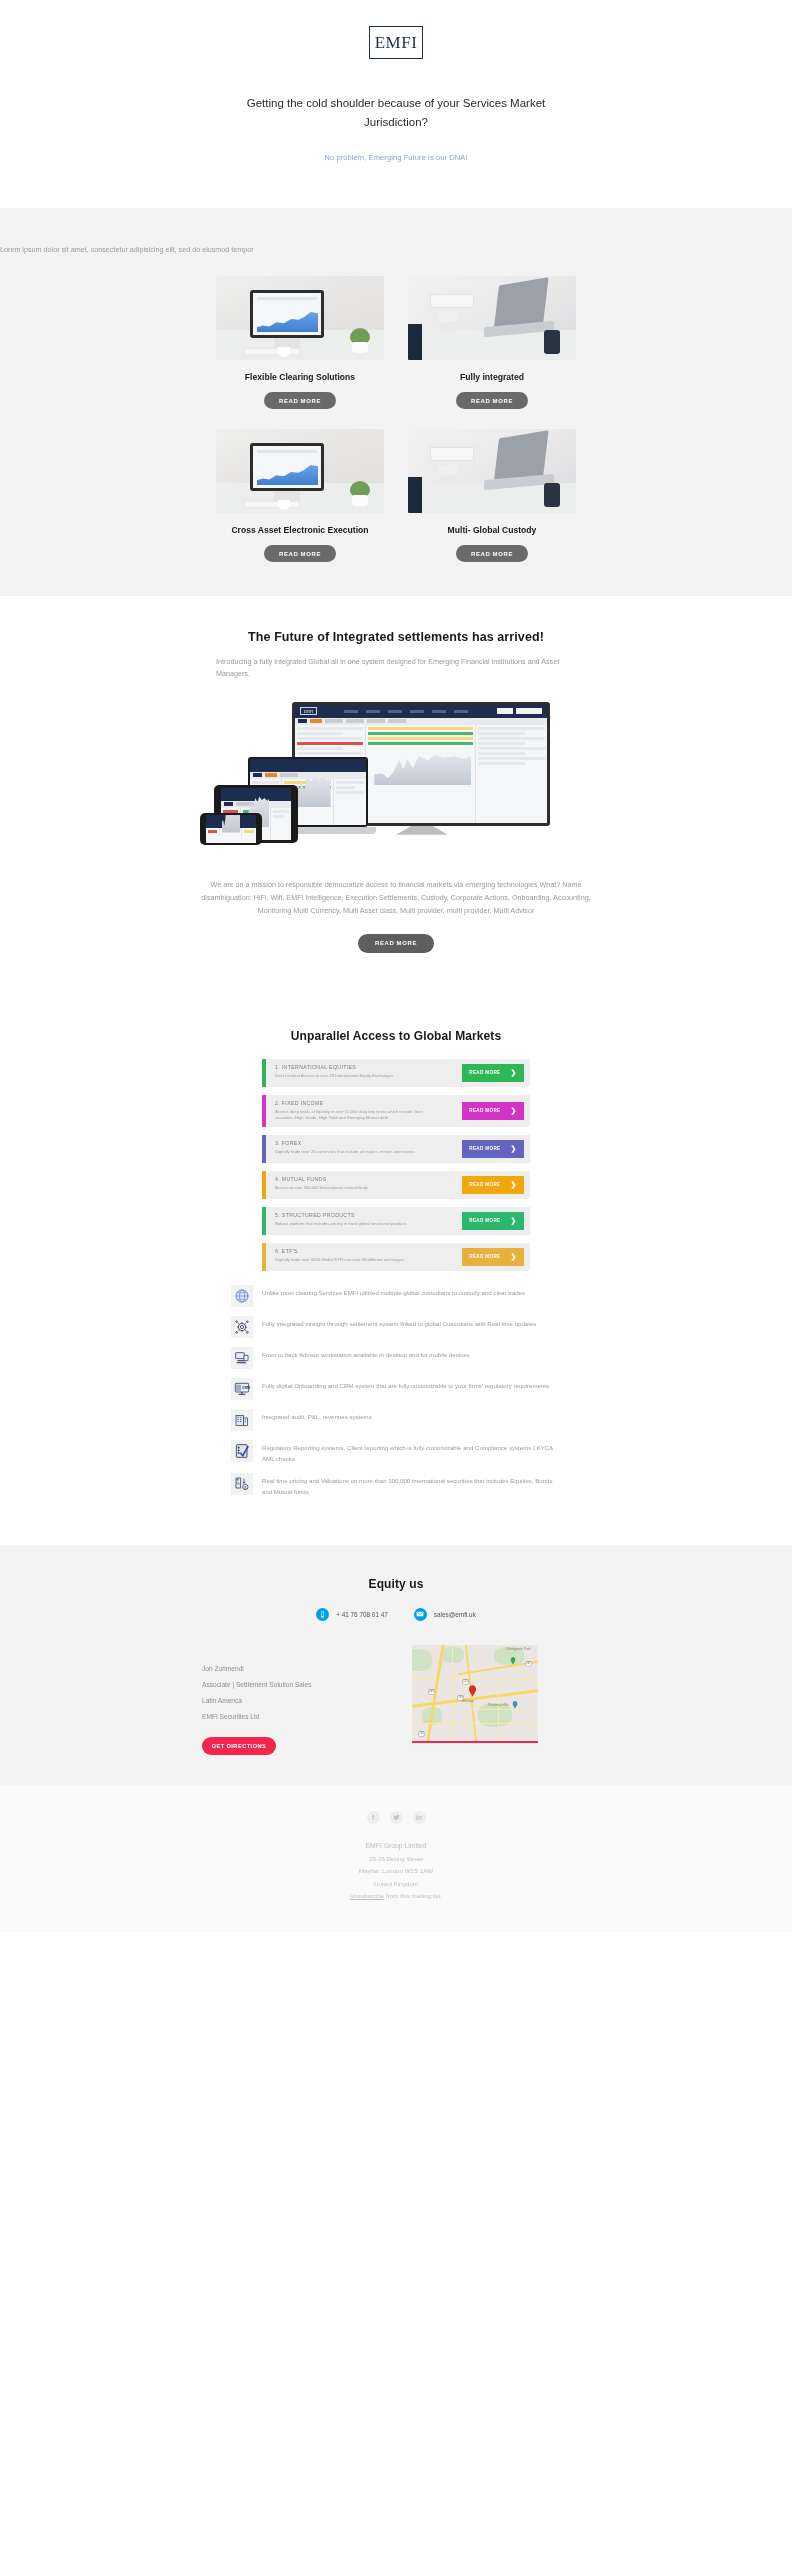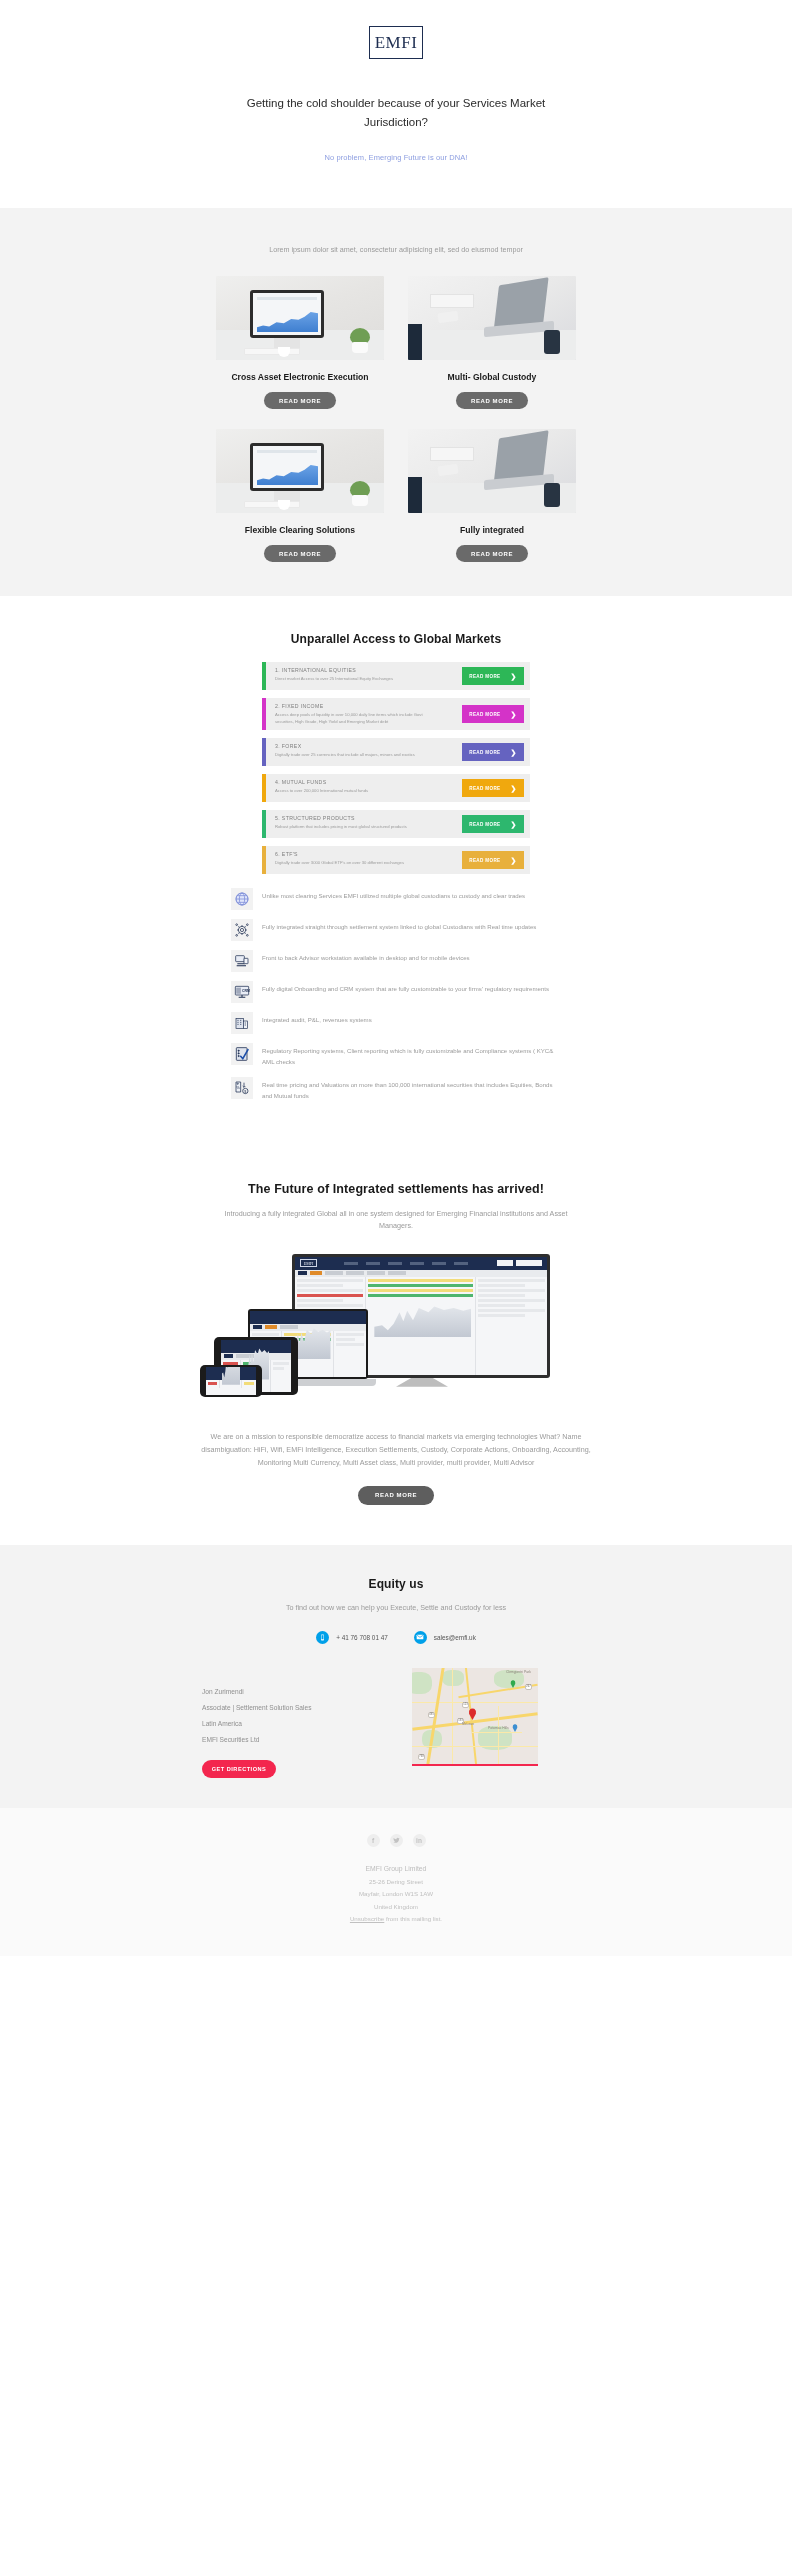--- a/index.html
+++ b/index.html
@@ -36,21 +36,21 @@
 
   
   .sec-grey { background:#f3f3f3; }
   .sec-white { background:#ffffff; }
 
   .sec-title {
     text-align:center; font-size:12.5px; font-weight:bold; color:#1a1a1a;
     letter-spacing:.1px;
   }
   .sec-sub {
-    text-align:center; font-size:7.2px; color:#9a9a9a; margin-top:10px;
+    font-size:7.2px; color:#9a9a9a; margin-top:10px;
     line-height:1.7;
   }
 
   .benefits { padding:26px 0 34px; }
   .cards { width:360px; margin:20px auto 0; display:flex; gap:24px; }
   .card { width:168px; }
   .card-img {
     width:168px; height:84px; border-radius:1px; overflow:hidden; position:relative;
   }
   .card-title {
@@ -228,256 +228,85 @@
       <span class="logo-text">EMFI</span>
     </div>
     <div class="hero-gap"></div>
     <div class="hero-line">Getting the cold shoulder because of your Services Market Jurisdiction?</div>
     <div class="hero-accent">No problem, Emerging Future is our DNA!</div>
   </section>
 
   <section class="sec-grey benefits">
     <div class="sec-sub">Lorem ipsum dolor sit amet, consectetur adipisicing elit, sed do eiusmod tempor</div>
 
-    <div class="cards">
+    <div class="cards cards-row2">
       <div class="card">
         <div class="card-img photo-a">
           <div class="desk"></div>
             <div class="mon">
               <div class="mon-screen">
                 <div class="mon-bar"></div>
                 <div class="mon-chart"></div>
               </div>
             </div>
           <div class="mon-stand"></div>
             <div class="plant"></div>
             <div class="pot"></div>
             <div class="kbd"></div>
             <div class="cup"></div>
         </div>
-        <div class="card-title">Cross Asset Electronic Execution</div>
+        <div class="card-title">Flexible Clearing Solutions</div>
         <button class="btn-grey">READ MORE</button>
       </div>
       <div class="card">
         <div class="card-img photo-b">
           <div class="desk"></div>
             <div class="deskside"></div>
             <div class="papers"></div>
           <div class="lap"></div>
             <div class="lap-base"></div>
             <div class="phone"></div>
             <div class="tumbler"></div>
         </div>
-        <div class="card-title">Multi- Global Custody</div>
+        <div class="card-title">Fully integrated</div>
         <button class="btn-grey">READ MORE</button>
       </div>
     </div>
 
-    <div class="cards cards-row2">
+    <div class="cards">
       <div class="card">
         <div class="card-img photo-a">
           <div class="desk"></div>
             <div class="mon">
               <div class="mon-screen">
                 <div class="mon-bar"></div>
                 <div class="mon-chart"></div>
               </div>
             </div>
           <div class="mon-stand"></div>
             <div class="plant"></div>
             <div class="pot"></div>
             <div class="kbd"></div>
             <div class="cup"></div>
         </div>
-        <div class="card-title">Flexible Clearing Solutions</div>
+        <div class="card-title">Cross Asset Electronic Execution</div>
         <button class="btn-grey">READ MORE</button>
       </div>
       <div class="card">
         <div class="card-img photo-b">
           <div class="desk"></div>
             <div class="deskside"></div>
             <div class="papers"></div>
           <div class="lap"></div>
             <div class="lap-base"></div>
             <div class="phone"></div>
             <div class="tumbler"></div>
         </div>
-        <div class="card-title">Fully integrated</div>
+        <div class="card-title">Multi- Global Custody</div>
         <button class="btn-grey">READ MORE</button>
-      </div>
-    </div>
-  </section>
-
-  <section class="sec-white markets">
-    <h2 class="sec-title">Unparallel Access to Global Markets</h2>
-    <div class="mk-list">
-
-      <div class="mk-row">
-        <div class="mk-bar" style="background:#2db757"></div>
-        <div class="mk-txt">
-          <div class="mk-name">1. INTERNATIONAL EQUITIES</div>
-          <div class="mk-desc">Direct market Access to over 25 International Equity Exchanges</div>
-        </div>
-        <button class="mk-btn" style="background:#2db757">
-          <span>READ MORE</span>
-          <span class="chev">❯</span>
-        </button>
-      </div>
-
-      <div class="mk-row">
-        <div class="mk-bar" style="background:#d433c8"></div>
-        <div class="mk-txt">
-          <div class="mk-name">2. FIXED INCOME</div>
-          <div class="mk-desc">Access deep pools of liquidity in over 10,000 daily line items which include Govt securities, High Grade, High Yield and Emerging Market debt</div>
-        </div>
-        <button class="mk-btn" style="background:#d433c8">
-          <span>READ MORE</span>
-          <span class="chev">❯</span>
-        </button>
-      </div>
-
-      <div class="mk-row">
-        <div class="mk-bar" style="background:#6563c0"></div>
-        <div class="mk-txt">
-          <div class="mk-name">3. FOREX</div>
-          <div class="mk-desc">Digitally trade over 25 currencies that include all majors, minors and exotics</div>
-        </div>
-        <button class="mk-btn" style="background:#6563c0">
-          <span>READ MORE</span>
-          <span class="chev">❯</span>
-        </button>
-      </div>
-
-      <div class="mk-row">
-        <div class="mk-bar" style="background:#f0a80e"></div>
-        <div class="mk-txt">
-          <div class="mk-name">4. MUTUAL FUNDS</div>
-          <div class="mk-desc">Access to over 200,000 International mutual funds</div>
-        </div>
-        <button class="mk-btn" style="background:#f0a80e">
-          <span>READ MORE</span>
-          <span class="chev">❯</span>
-        </button>
-      </div>
-
-      <div class="mk-row">
-        <div class="mk-bar" style="background:#2db76e"></div>
-        <div class="mk-txt">
-          <div class="mk-name">5. STRUCTURED PRODUCTS</div>
-          <div class="mk-desc">Robust platform that includes pricing in most global structured products</div>
-        </div>
-        <button class="mk-btn" style="background:#2db76e">
-          <span>READ MORE</span>
-          <span class="chev">❯</span>
-        </button>
-      </div>
-
-      <div class="mk-row">
-        <div class="mk-bar" style="background:#e8b03c"></div>
-        <div class="mk-txt">
-          <div class="mk-name">6. ETF'S</div>
-          <div class="mk-desc">Digitally trade over 3000 Global ETF's on over 30 different exchanges</div>
-        </div>
-        <button class="mk-btn" style="background:#e8b03c">
-          <span>READ MORE</span>
-          <span class="chev">❯</span>
-        </button>
-      </div>
-    </div>
-
-    <div class="features">
-
-      <div class="feat">
-        <div class="feat-ico">
-          <svg width="16" height="16" viewBox="0 0 24 24" fill="none" stroke="#7f8fd8" stroke-width="1.2">
-            <circle cx="12" cy="12" r="9" fill="#dfe5fb"></circle>
-              <circle cx="12" cy="12" r="9"></circle>
-            <ellipse cx="12" cy="12" rx="4" ry="9"></ellipse>
-              <line x1="3" y1="12" x2="21" y2="12"></line>
-            <line x1="4.5" y1="7" x2="19.5" y2="7"></line>
-              <line x1="4.5" y1="17" x2="19.5" y2="17"></line>
-          </svg>
-        </div>
-        <div class="feat-txt">Unlike most clearing Services EMFI utilized multiple global custodians to custody and clear trades</div>
-      </div>
-
-      <div class="feat">
-        <div class="feat-ico">
-          <svg width="16" height="16" viewBox="0 0 24 24" fill="none" stroke="#1d2d50" stroke-width="1.1">
-            <circle cx="12" cy="12" r="5.5"></circle>
-              <circle cx="12" cy="12" r="2.4"></circle>
-            <path d="M12 6.5v-2M12 19.5v-2M6.5 12h-2M19.5 12h-2M8 8L6.5 6.5M16 8l1.5-1.5M8 16l-1.5 1.5M16 16l1.5 1.5"></path>
-            <circle cx="4" cy="4" r="1.3"></circle>
-              <circle cx="20" cy="4" r="1.3"></circle>
-              <circle cx="4" cy="20" r="1.3"></circle>
-              <circle cx="20" cy="20" r="1.3"></circle>
-          </svg>
-        </div>
-        <div class="feat-txt">Fully integrated straight through settlement system linked to global Custodians with Real time updates</div>
-      </div>
-
-      <div class="feat">
-        <div class="feat-ico">
-          <svg width="16" height="16" viewBox="0 0 24 24" fill="none" stroke="#1d2d50" stroke-width="1.1">
-            <rect x="2.5" y="4" width="13" height="9" rx="1" fill="#e9edf6"></rect>
-            <path d="M5 16h11M4 19h14" stroke-width="1.6"></path>
-            <rect x="15" y="8" width="6" height="8" rx="0.6" fill="#f2f4f9"></rect>
-          </svg>
-        </div>
-        <div class="feat-txt">Front to back Advisor workstation available in desktop and for mobile devices</div>
-      </div>
-
-      <div class="feat">
-        <div class="feat-ico">
-          <svg width="16" height="16" viewBox="0 0 24 24" fill="none" stroke="#1d2d50" stroke-width="1.1">
-            <rect x="2" y="3.5" width="20" height="13" rx="1" fill="#e9edf6"></rect>
-            <rect x="4" y="6" width="6" height="8" fill="#1d2d50" opacity=".35"></rect>
-            <text x="12" y="12.5" font-size="5.2" fill="#1d2d50" stroke="none" font-family="Liberation Sans, sans-serif" font-weight="bold">CRM</text>
-            <path d="M12 16.5v3M7 20h10" stroke-width="1.6"></path>
-          </svg>
-        </div>
-        <div class="feat-txt">Fully digital Onboarding and CRM system that are fully customizable to your firms' regulatory requirements</div>
-      </div>
-
-      <div class="feat">
-        <div class="feat-ico">
-          <svg width="16" height="16" viewBox="0 0 24 24" fill="none" stroke="#1d2d50" stroke-width="1">
-            <rect x="3" y="5" width="11" height="15" fill="#dfe4ee"></rect>
-            <rect x="14" y="9" width="6" height="11" fill="#eef1f6"></rect>
-            <path d="M5 8h2M9 8h2M5 11h2M9 11h2M5 14h2M9 14h2M16 12h2M16 15h2"></path>
-          </svg>
-        </div>
-        <div class="feat-txt">Integrated audit, P&amp;L, revenues systems</div>
-      </div>
-
-      <div class="feat">
-        <div class="feat-ico">
-          <svg width="16" height="16" viewBox="0 0 24 24" fill="none" stroke="#1d2d50" stroke-width="1.2">
-            <rect x="3.5" y="2.5" width="16" height="19" rx="1" fill="#dfe4ee"></rect>
-            <circle cx="7" cy="7" r=".9" fill="#1d2d50"></circle>
-              <circle cx="7" cy="11" r=".9" fill="#1d2d50"></circle>
-              <circle cx="7" cy="15" r=".9" fill="#1d2d50"></circle>
-            <path d="M10 15.5l3.2 3.6L21 5.5" stroke="#1d4ea8" stroke-width="2.4" stroke-linecap="round"></path>
-          </svg>
-        </div>
-        <div class="feat-txt">Regulatory Reporting systems, Client reporting which is fully customizable and Compliance systems ( KYC&amp; AML checks</div>
-      </div>
-
-      <div class="feat">
-        <div class="feat-ico">
-          <svg width="16" height="16" viewBox="0 0 24 24" fill="none" stroke="#1d2d50" stroke-width="1.1">
-            <path d="M3 3h7v15H3z" fill="#eef1f6"></path>
-            <circle cx="5.6" cy="5.6" r=".9"></circle>
-            <text x="3.4" y="14" font-size="6" fill="#1d2d50" stroke="none" font-family="Liberation Sans, sans-serif">%</text>
-            <path d="M15 4v7m0 0l-2-2m2 2l2-2"></path>
-            <circle cx="17" cy="16.5" r="4"></circle>
-            <text x="15.3" y="18.8" font-size="5.5" fill="#1d2d50" stroke="none" font-family="Liberation Sans, sans-serif">$</text>
-          </svg>
-        </div>
-        <div class="feat-txt">Real time pricing and Valuations on more than 100,000 international securities that includes Equities, Bonds and Mutual funds</div>
       </div>
     </div>
   </section>
 
   <section class="sec-white future">
     <h2 class="sec-title">The Future of Integrated settlements has arrived!</h2>
     <div class="sec-sub future-sub">Introducing a fully integrated Global all in one system designed for Emerging Financial institutions and Asset Managers.</div>
 
     <div class="devices">
       <div class="dev-mon">
@@ -603,23 +432,193 @@
               </div>
             </div>
           </div>
       </div>
     </div>
 
     <p class="mission">We are on a mission to responsible democratize access to financial markets via emerging technologies What? Name disambiguation: HiFi, Wifi, EMFi Intelligence, Execution Settlements, Custody, Corporate Actions, Onboarding, Accounting, Monitoring Multi Currency, Multi Asset class, Multi provider, multi provider, Multi Advisor</p>
     <button class="btn-grey-lg">READ MORE</button>
   </section>
 
+  <section class="sec-white markets">
+    <h2 class="sec-title">Unparallel Access to Global Markets</h2>
+    <div class="mk-list">
+
+      <div class="mk-row">
+        <div class="mk-bar" style="background:#2db757"></div>
+        <div class="mk-txt">
+          <div class="mk-name">1. INTERNATIONAL EQUITIES</div>
+          <div class="mk-desc">Direct market Access to over 25 International Equity Exchanges</div>
+        </div>
+        <button class="mk-btn" style="background:#2db757">
+          <span>READ MORE</span>
+          <span class="chev">❯</span>
+        </button>
+      </div>
+
+      <div class="mk-row">
+        <div class="mk-bar" style="background:#d433c8"></div>
+        <div class="mk-txt">
+          <div class="mk-name">2. FIXED INCOME</div>
+          <div class="mk-desc">Access deep pools of liquidity in over 10,000 daily line items which include Govt securities, High Grade, High Yield and Emerging Market debt</div>
+        </div>
+        <button class="mk-btn" style="background:#d433c8">
+          <span>READ MORE</span>
+          <span class="chev">❯</span>
+        </button>
+      </div>
+
+      <div class="mk-row">
+        <div class="mk-bar" style="background:#6563c0"></div>
+        <div class="mk-txt">
+          <div class="mk-name">3. FOREX</div>
+          <div class="mk-desc">Digitally trade over 25 currencies that include all majors, minors and exotics</div>
+        </div>
+        <button class="mk-btn" style="background:#6563c0">
+          <span>READ MORE</span>
+          <span class="chev">❯</span>
+        </button>
+      </div>
+
+      <div class="mk-row">
+        <div class="mk-bar" style="background:#f0a80e"></div>
+        <div class="mk-txt">
+          <div class="mk-name">4. MUTUAL FUNDS</div>
+          <div class="mk-desc">Access to over 200,000 International mutual funds</div>
+        </div>
+        <button class="mk-btn" style="background:#f0a80e">
+          <span>READ MORE</span>
+          <span class="chev">❯</span>
+        </button>
+      </div>
+
+      <div class="mk-row">
+        <div class="mk-bar" style="background:#2db76e"></div>
+        <div class="mk-txt">
+          <div class="mk-name">5. STRUCTURED PRODUCTS</div>
+          <div class="mk-desc">Robust platform that includes pricing in most global structured products</div>
+        </div>
+        <button class="mk-btn" style="background:#2db76e">
+          <span>READ MORE</span>
+          <span class="chev">❯</span>
+        </button>
+      </div>
+
+      <div class="mk-row">
+        <div class="mk-bar" style="background:#e8b03c"></div>
+        <div class="mk-txt">
+          <div class="mk-name">6. ETF'S</div>
+          <div class="mk-desc">Digitally trade over 3000 Global ETF's on over 30 different exchanges</div>
+        </div>
+        <button class="mk-btn" style="background:#e8b03c">
+          <span>READ MORE</span>
+          <span class="chev">❯</span>
+        </button>
+      </div>
+    </div>
+
+    <div class="features">
+
+      <div class="feat">
+        <div class="feat-ico">
+          <svg width="16" height="16" viewBox="0 0 24 24" fill="none" stroke="#7f8fd8" stroke-width="1.2">
+            <circle cx="12" cy="12" r="9" fill="#dfe5fb"></circle>
+              <circle cx="12" cy="12" r="9"></circle>
+            <ellipse cx="12" cy="12" rx="4" ry="9"></ellipse>
+              <line x1="3" y1="12" x2="21" y2="12"></line>
+            <line x1="4.5" y1="7" x2="19.5" y2="7"></line>
+              <line x1="4.5" y1="17" x2="19.5" y2="17"></line>
+          </svg>
+        </div>
+        <div class="feat-txt">Unlike most clearing Services EMFI utilized multiple global custodians to custody and clear trades</div>
+      </div>
+
+      <div class="feat">
+        <div class="feat-ico">
+          <svg width="16" height="16" viewBox="0 0 24 24" fill="none" stroke="#1d2d50" stroke-width="1.1">
+            <circle cx="12" cy="12" r="5.5"></circle>
+              <circle cx="12" cy="12" r="2.4"></circle>
+            <path d="M12 6.5v-2M12 19.5v-2M6.5 12h-2M19.5 12h-2M8 8L6.5 6.5M16 8l1.5-1.5M8 16l-1.5 1.5M16 16l1.5 1.5"></path>
+            <circle cx="4" cy="4" r="1.3"></circle>
+              <circle cx="20" cy="4" r="1.3"></circle>
+              <circle cx="4" cy="20" r="1.3"></circle>
+              <circle cx="20" cy="20" r="1.3"></circle>
+          </svg>
+        </div>
+        <div class="feat-txt">Fully integrated straight through settlement system linked to global Custodians with Real time updates</div>
+      </div>
+
+      <div class="feat">
+        <div class="feat-ico">
+          <svg width="16" height="16" viewBox="0 0 24 24" fill="none" stroke="#1d2d50" stroke-width="1.1">
+            <rect x="2.5" y="4" width="13" height="9" rx="1" fill="#e9edf6"></rect>
+            <path d="M5 16h11M4 19h14" stroke-width="1.6"></path>
+            <rect x="15" y="8" width="6" height="8" rx="0.6" fill="#f2f4f9"></rect>
+          </svg>
+        </div>
+        <div class="feat-txt">Front to back Advisor workstation available in desktop and for mobile devices</div>
+      </div>
+
+      <div class="feat">
+        <div class="feat-ico">
+          <svg width="16" height="16" viewBox="0 0 24 24" fill="none" stroke="#1d2d50" stroke-width="1.1">
+            <rect x="2" y="3.5" width="20" height="13" rx="1" fill="#e9edf6"></rect>
+            <rect x="4" y="6" width="6" height="8" fill="#1d2d50" opacity=".35"></rect>
+            <text x="12" y="12.5" font-size="5.2" fill="#1d2d50" stroke="none" font-family="Liberation Sans, sans-serif" font-weight="bold">CRM</text>
+            <path d="M12 16.5v3M7 20h10" stroke-width="1.6"></path>
+          </svg>
+        </div>
+        <div class="feat-txt">Fully digital Onboarding and CRM system that are fully customizable to your firms' regulatory requirements</div>
+      </div>
+
+      <div class="feat">
+        <div class="feat-ico">
+          <svg width="16" height="16" viewBox="0 0 24 24" fill="none" stroke="#1d2d50" stroke-width="1">
+            <rect x="3" y="5" width="11" height="15" fill="#dfe4ee"></rect>
+            <rect x="14" y="9" width="6" height="11" fill="#eef1f6"></rect>
+            <path d="M5 8h2M9 8h2M5 11h2M9 11h2M5 14h2M9 14h2M16 12h2M16 15h2"></path>
+          </svg>
+        </div>
+        <div class="feat-txt">Integrated audit, P&amp;L, revenues systems</div>
+      </div>
+
+      <div class="feat">
+        <div class="feat-ico">
+          <svg width="16" height="16" viewBox="0 0 24 24" fill="none" stroke="#1d2d50" stroke-width="1.2">
+            <rect x="3.5" y="2.5" width="16" height="19" rx="1" fill="#dfe4ee"></rect>
+            <circle cx="7" cy="7" r=".9" fill="#1d2d50"></circle>
+              <circle cx="7" cy="11" r=".9" fill="#1d2d50"></circle>
+              <circle cx="7" cy="15" r=".9" fill="#1d2d50"></circle>
+            <path d="M10 15.5l3.2 3.6L21 5.5" stroke="#1d4ea8" stroke-width="2.4" stroke-linecap="round"></path>
+          </svg>
+        </div>
+        <div class="feat-txt">Regulatory Reporting systems, Client reporting which is fully customizable and Compliance systems ( KYC&amp; AML checks</div>
+      </div>
+
+      <div class="feat">
+        <div class="feat-ico">
+          <svg width="16" height="16" viewBox="0 0 24 24" fill="none" stroke="#1d2d50" stroke-width="1.1">
+            <path d="M3 3h7v15H3z" fill="#eef1f6"></path>
+            <circle cx="5.6" cy="5.6" r=".9"></circle>
+            <text x="3.4" y="14" font-size="6" fill="#1d2d50" stroke="none" font-family="Liberation Sans, sans-serif">%</text>
+            <path d="M15 4v7m0 0l-2-2m2 2l2-2"></path>
+            <circle cx="17" cy="16.5" r="4"></circle>
+            <text x="15.3" y="18.8" font-size="5.5" fill="#1d2d50" stroke="none" font-family="Liberation Sans, sans-serif">$</text>
+          </svg>
+        </div>
+        <div class="feat-txt">Real time pricing and Valuations on more than 100,000 international securities that includes Equities, Bonds and Mutual funds</div>
+      </div>
+    </div>
+  </section>
+
   <section class="sec-grey contact">
     <h2 class="sec-title">Equity us</h2>
-    <div class="sec-sub contact-sub">To find out how we can help you Execute, Settle and Custody for less</div>
 
     <div class="contact-links">
       <div class="cl">
         <span class="cl-ico">
           <svg width="7" height="7" viewBox="0 0 24 24" fill="#fff">
               <rect x="7" y="2" width="10" height="20" rx="2"></rect>
               <rect x="8.6" y="4" width="6.8" height="14" fill="#00a0e9"></rect>
             </svg>
         </span>
         <span class="cl-txt">+ 41 76 708 01 47</span>

